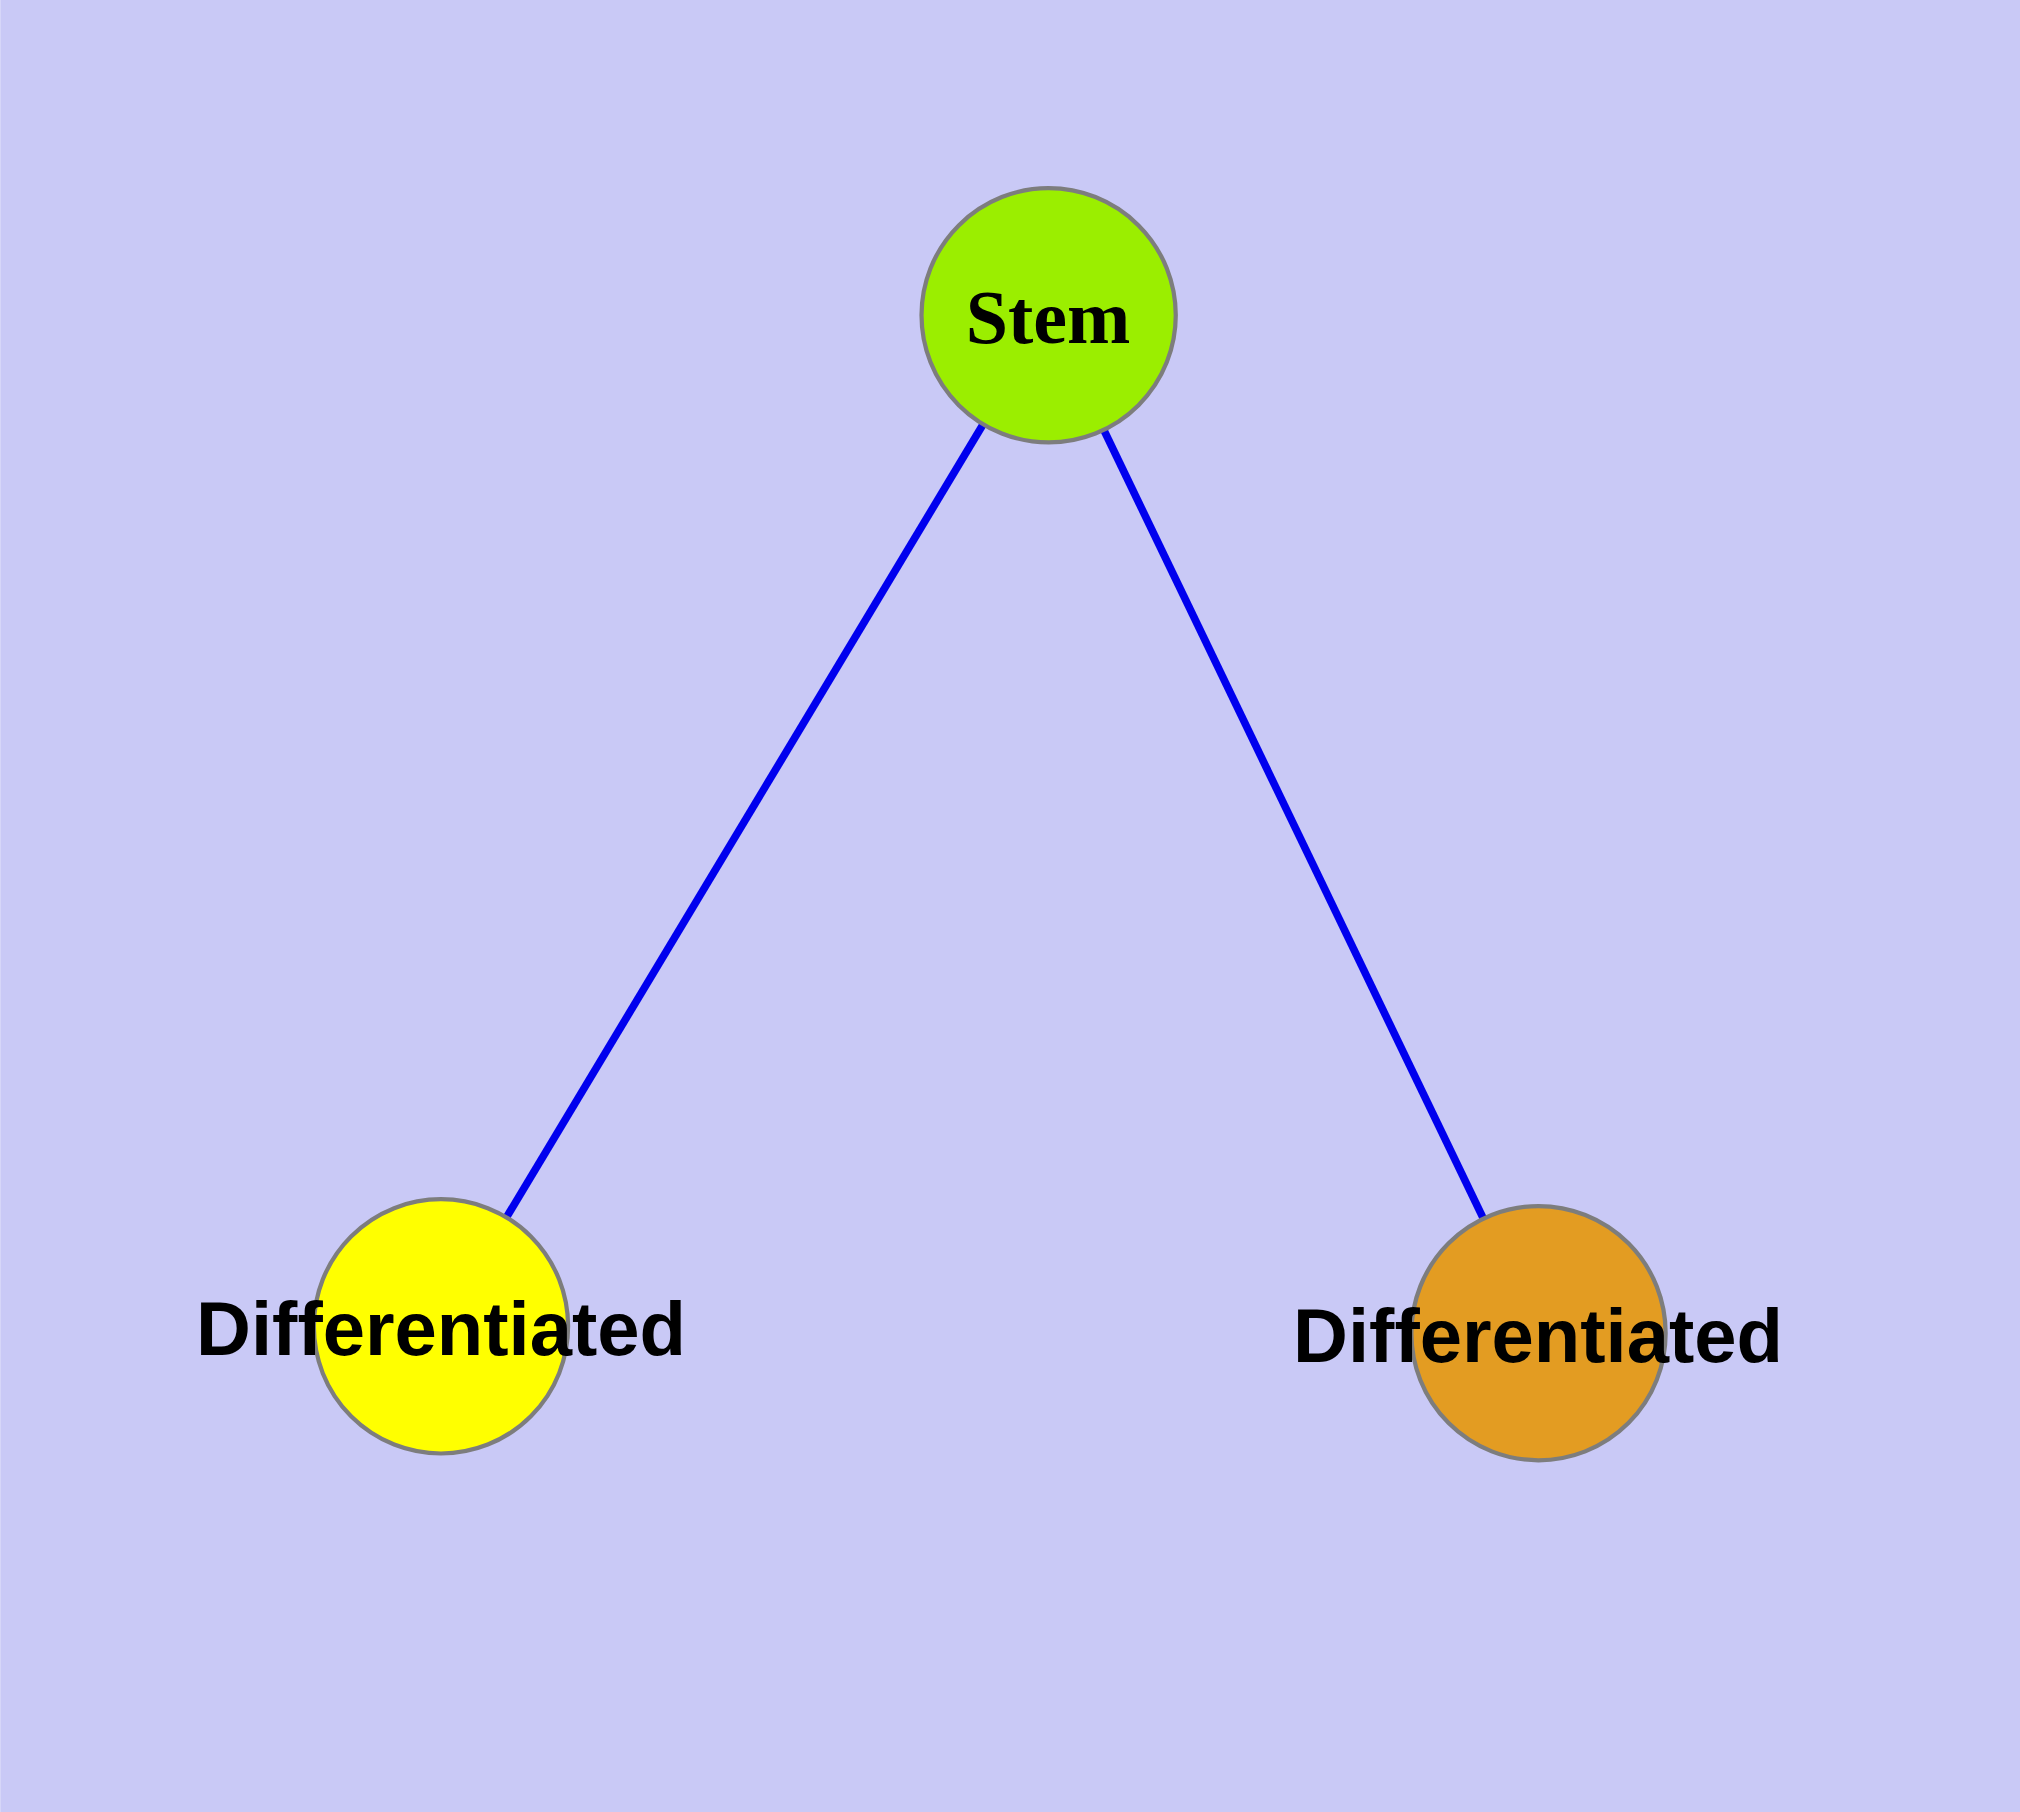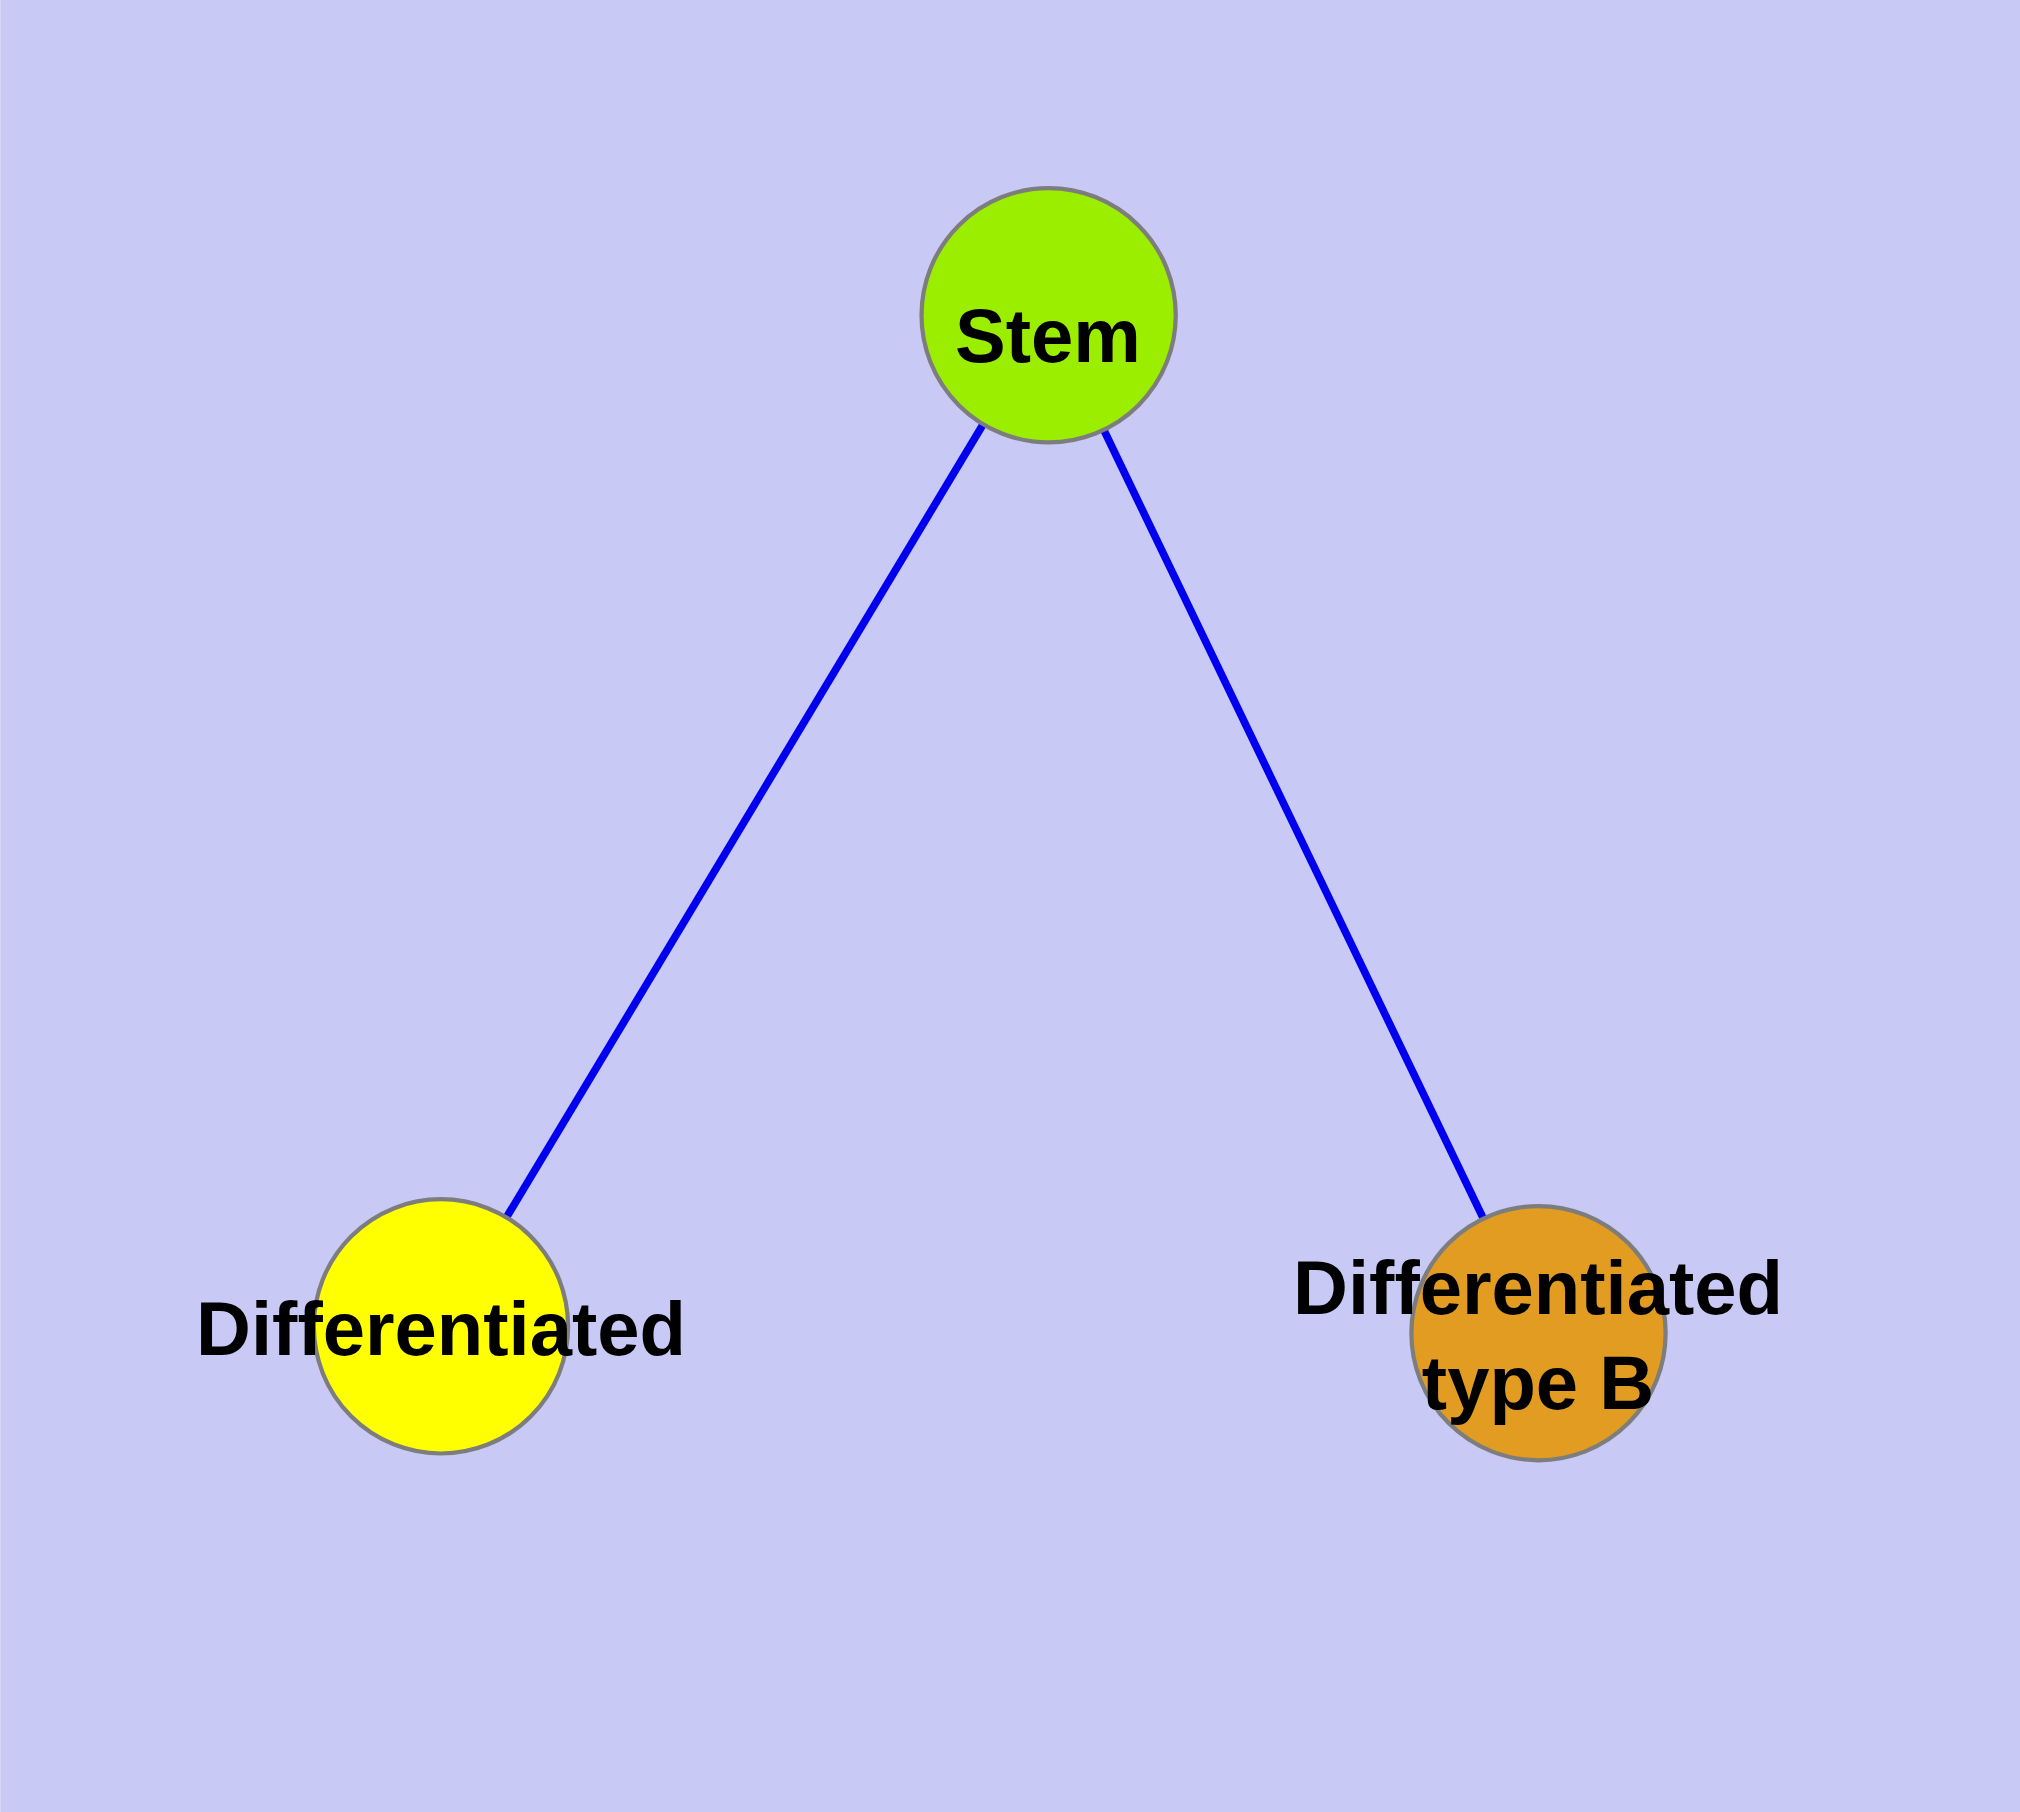--- a/index.html
+++ b/index.html
@@ -28,21 +28,21 @@
     font-weight: 700;
     font-size: 76px;
     line-height: 95px;
     color: #000000;
     white-space: nowrap;
     letter-spacing: 0px;
   }
   .node-label span {
     display: block;
   }
-  .label-stem   { left: 1048px; top: 335px; }
+  .label-stem   { left: 1048px; top: 317px; font-family: Liberation Serif, serif; }
   .label-type-a { left: 441px;  top: 1328px; }
   .label-type-b { left: 1538px; top: 1335px; }
 </style>
 </head>
 <body>
 
 <svg class="graph-svg" viewBox="0 0 2384 2138" xmlns="http://www.w3.org/2000/svg">
 
   <rect x="0" y="0" width="2384" height="2138" fill="#C9C9F6"></rect>
 
@@ -60,15 +60,14 @@
 <div class="node-label label-stem">
   <span>Stem</span>
 </div>
 
 <div class="node-label label-type-a">
   <span>Differentiated</span>
 </div>
 
 <div class="node-label label-type-b">
   <span>Differentiated</span>
-  <span>type B</span>
 </div>
 
 
 </body></html>

